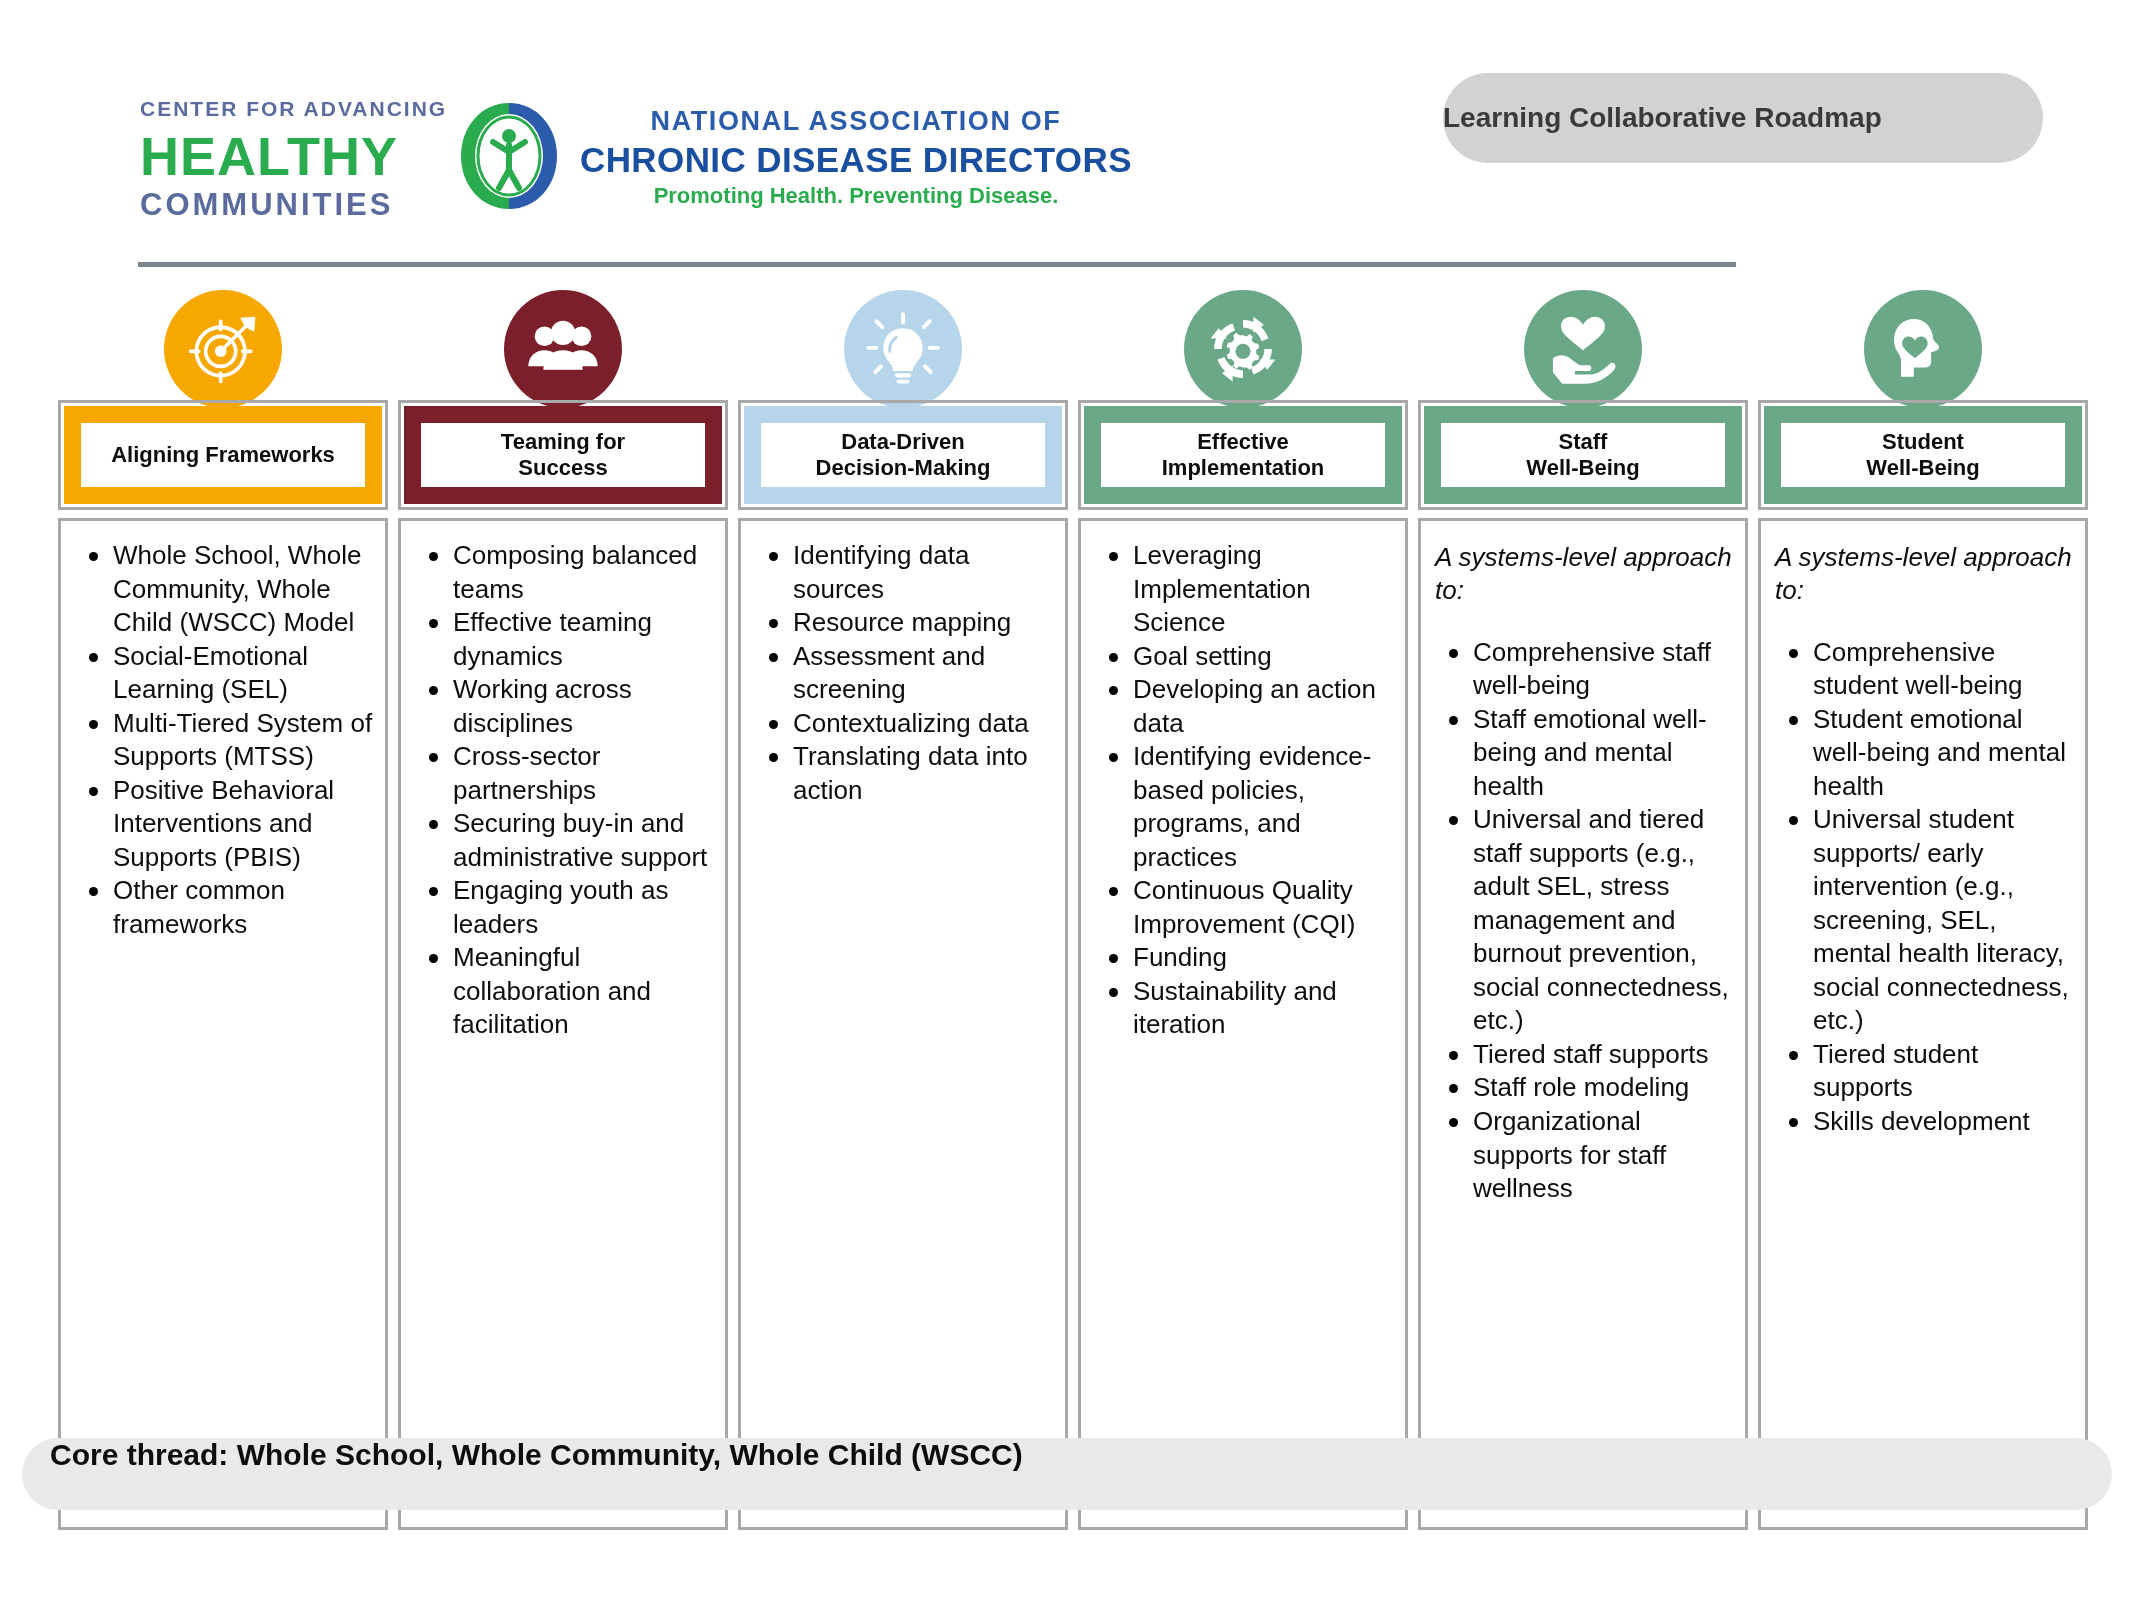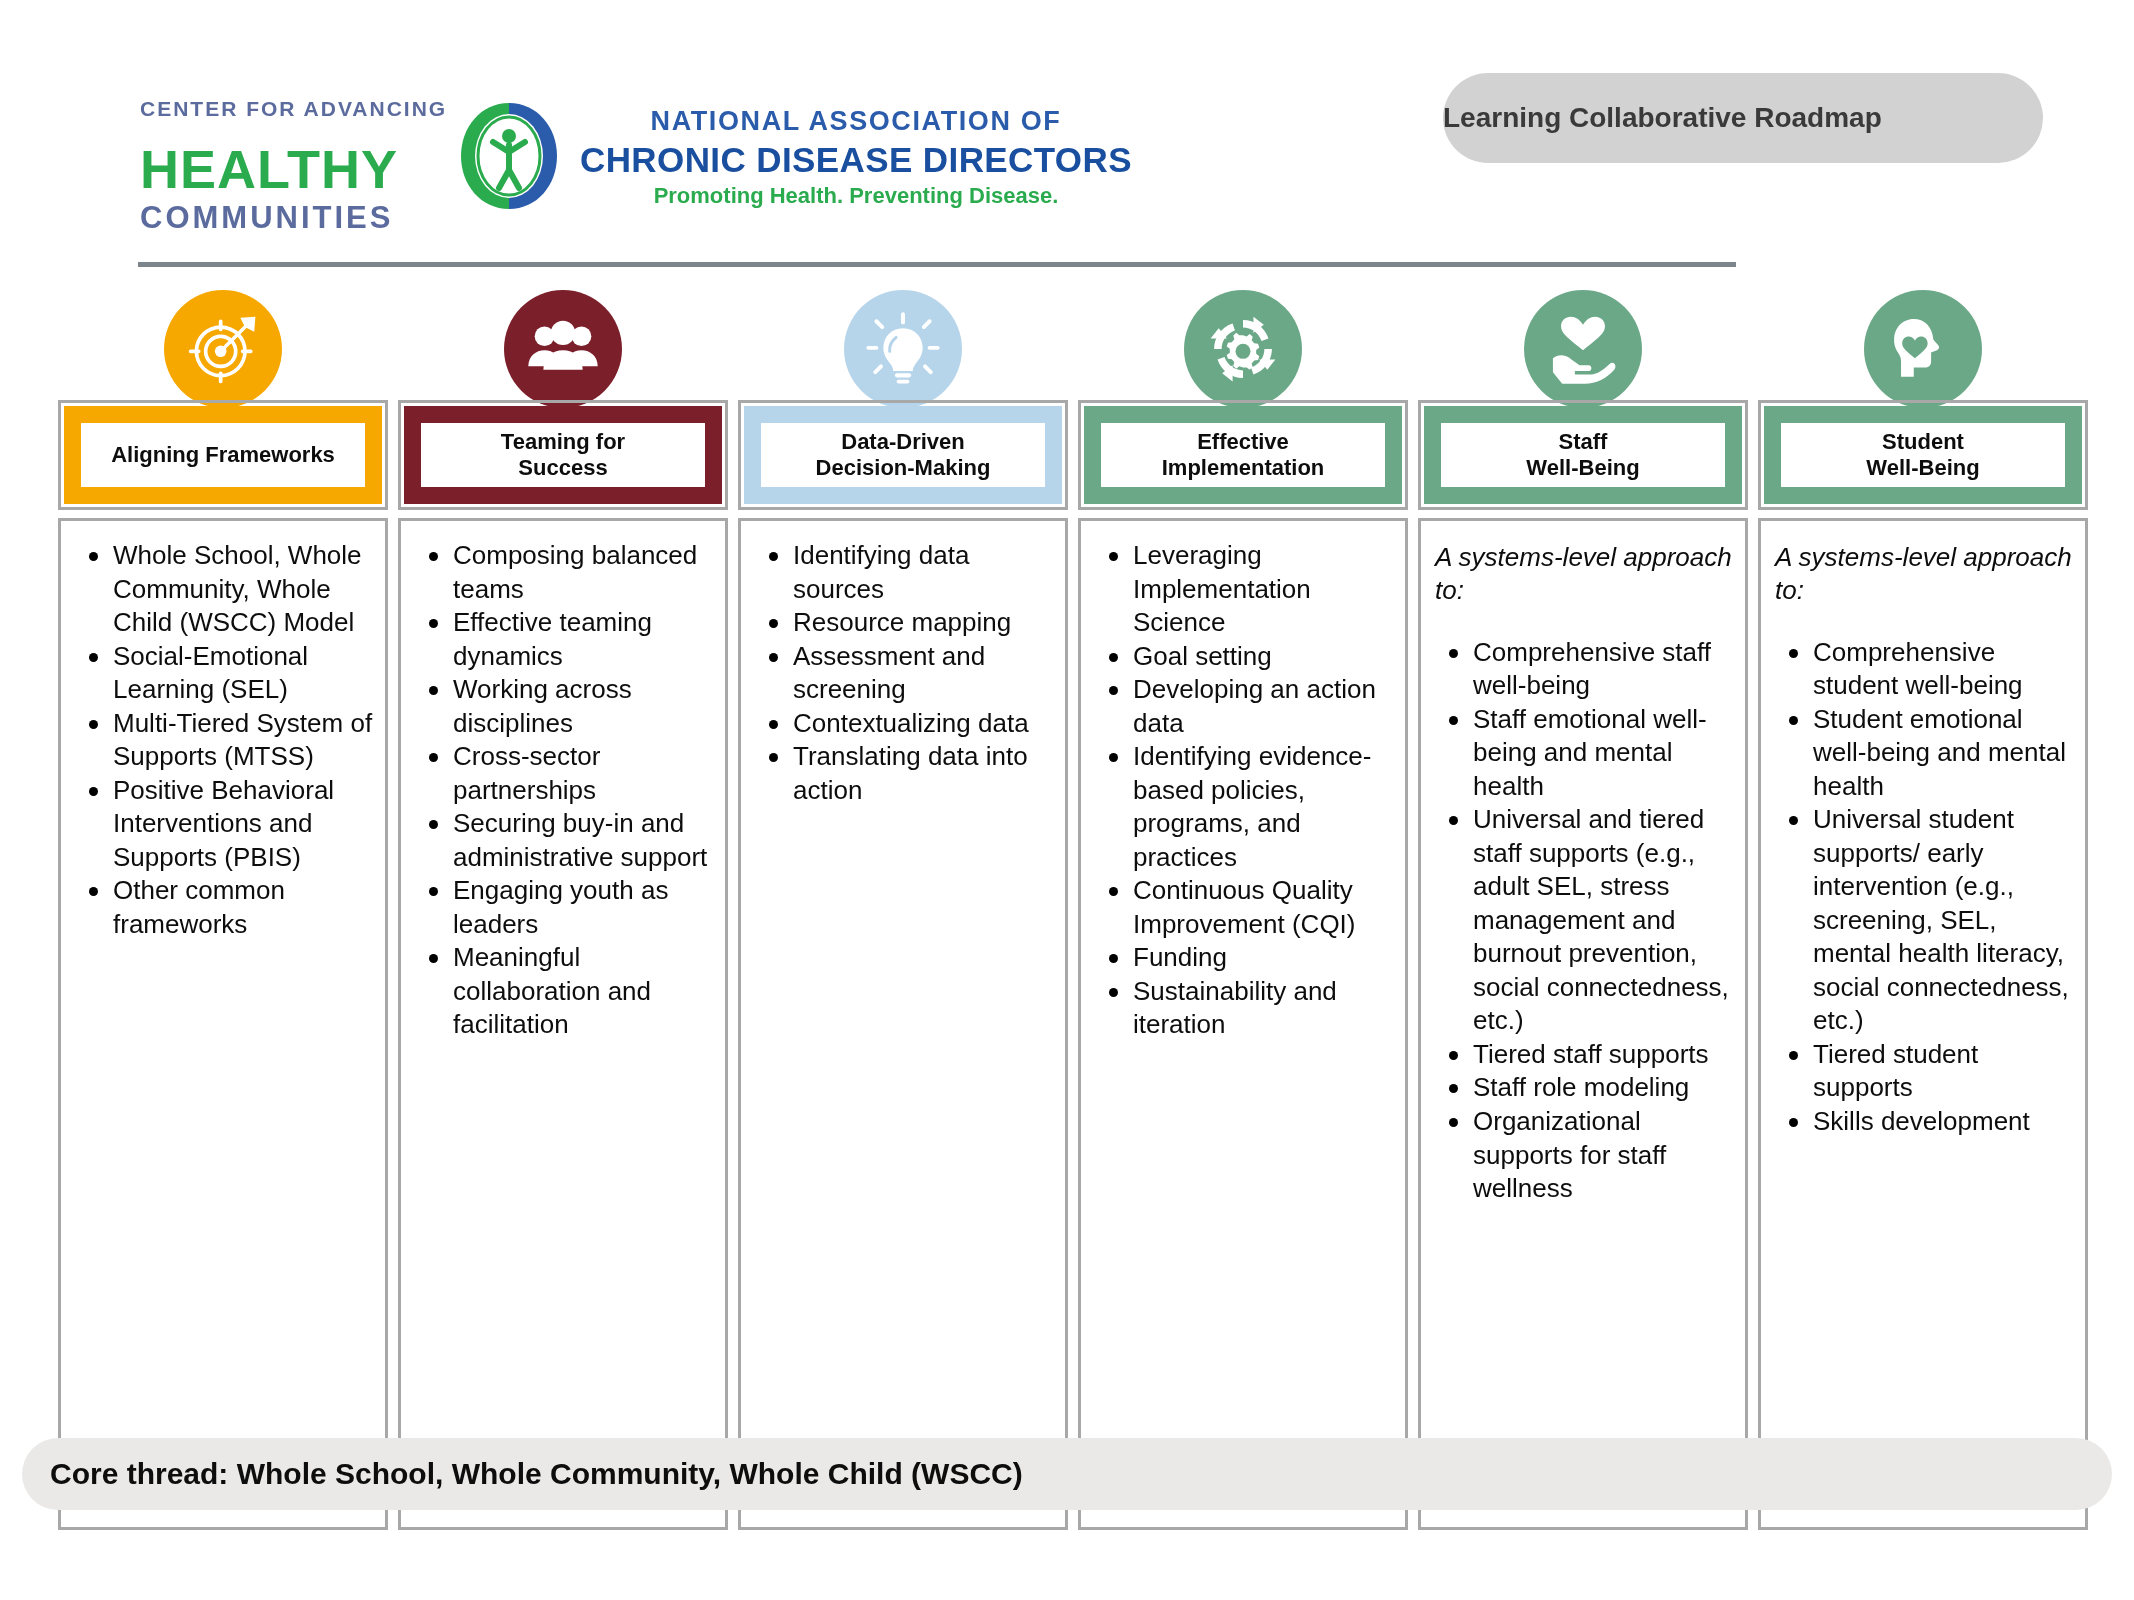--- a/index.html
+++ b/index.html
@@ -36,21 +36,21 @@
     letter-spacing: 2.0px;
     font-weight: 700;
     color: #5b6b9e;
     white-space: nowrap;
   }
   .cahc-line2 {
     font-size: 54px;
     font-weight: 700;
     letter-spacing: 1px;
     color: #2aab4e;
-    margin-top: 23px;
+    margin-top: 10px;
     white-space: nowrap;
   }
   .cahc-line3 {
     font-size: 31px;
     font-weight: 700;
     letter-spacing: 3.0px;
     color: #5b6b9e;
     margin-top: 6px;
     white-space: nowrap;
   }
@@ -204,21 +204,21 @@
   }
 
   
   #core-thread {
     position: absolute;
     left: 22px; top: 1438px;
     width: 2090px; height: 72px;
     background: #ebe9e8;
     border-radius: 36px;
     display: flex;
-    align-items: center;
+    align-items: flex-start;
     z-index: 5;
   }
   #core-thread .label {
     margin-left: 28px;
     font-size: 30px;
     font-weight: 700;
     color: #0d0d0d;
     white-space: nowrap;
   }
 </style>

